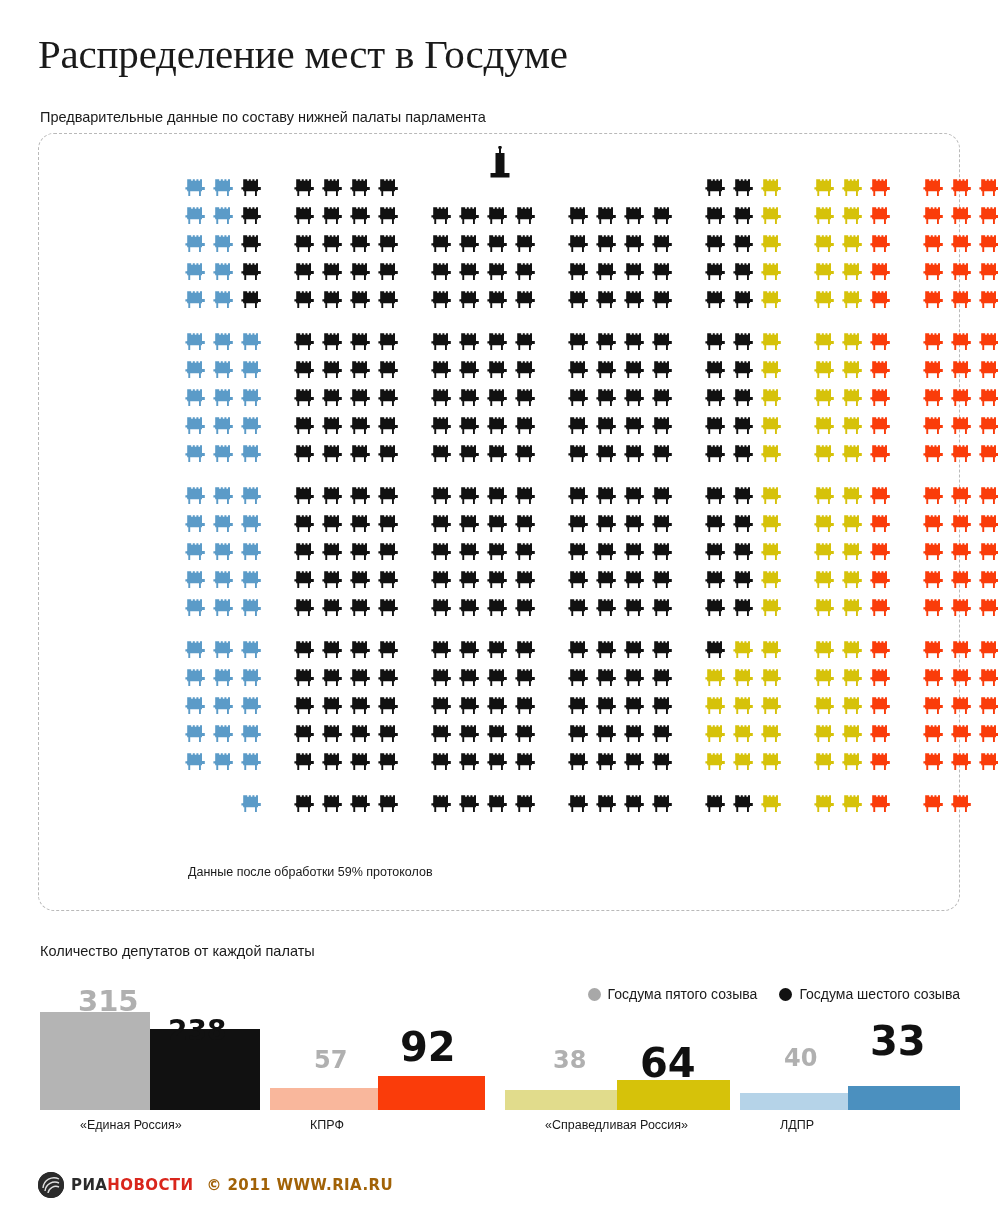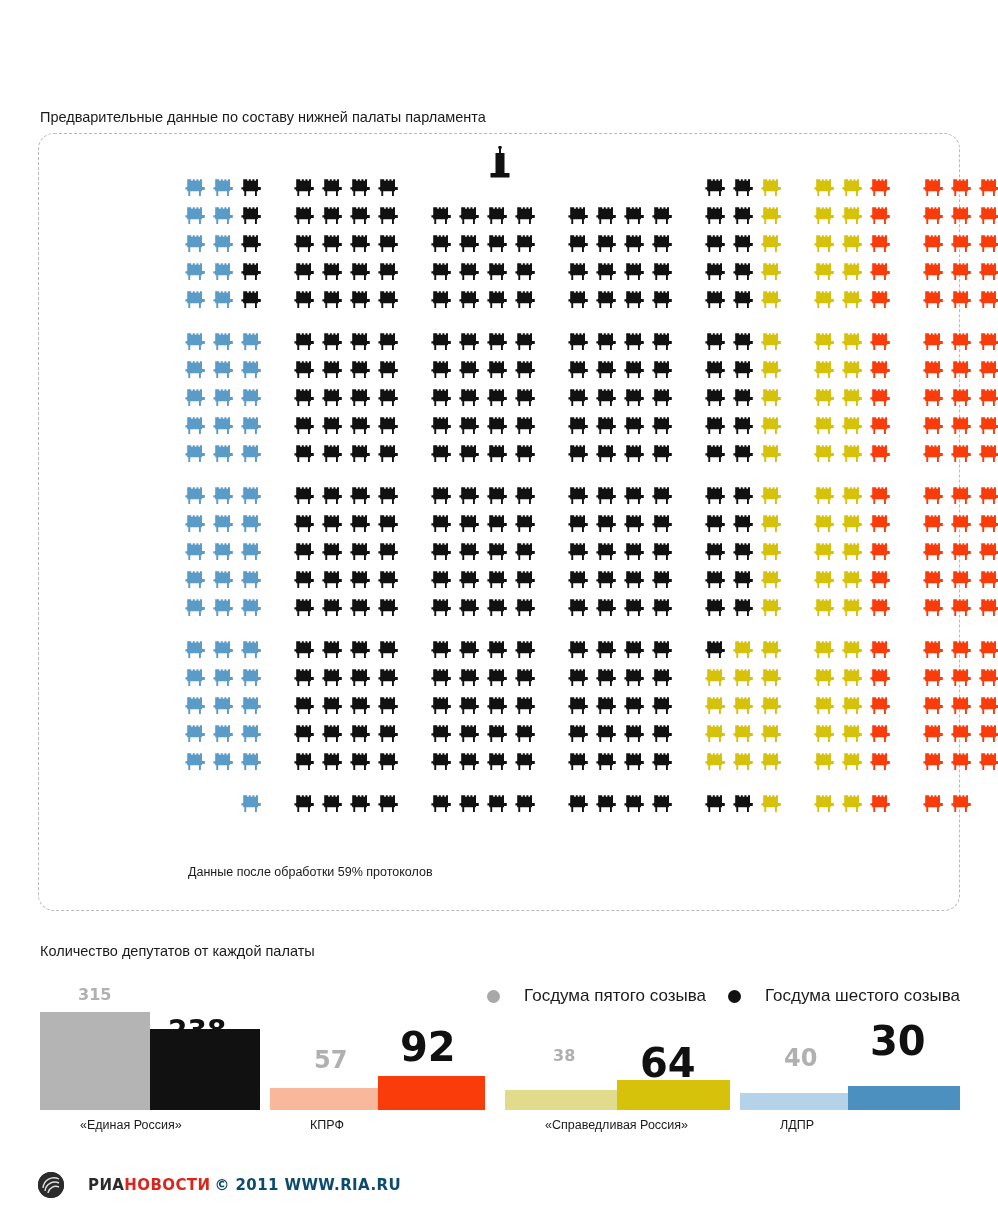--- a/index.html
+++ b/index.html
@@ -46,43 +46,44 @@
     position: absolute; left: 188px; top: 865px;
     font-size: 12.5px; color: #1a1a1a;
   }
 
   .bars-title {
     position: absolute; left: 40px; top: 943px;
     font-size: 14.5px; color: #1a1a1a;
   }
 
   .legend { position: absolute; right: 38px; top: 986px; display: flex; gap: 22px; align-items: center; }
-  .legend-item { display: flex; align-items: center; gap: 24px; font-size: 17px; color: #1a1a1a; }
+  .legend-item { display: flex; align-items: center; gap: 7px; font-size: 14px; color: #1a1a1a; }
   .legend-dot { width: 13px; height: 13px; border-radius: 50%; display: block; }
 
   .bargroup { position: absolute; }
   .barpair { position: relative; }
   .bar-old, .bar-new { position: absolute; bottom: 0; }
   .val { position: absolute; font-family: "DejaVu Sans", sans-serif; font-weight: 700; line-height: 1; }
   .val-old { color: #b0b0b0; }
   .val-new { color: #111; }
   .party-label { position: absolute; font-size: 12.5px; color: #1a1a1a; white-space: nowrap; margin-left: 40px; }
 
-  .footer { position: absolute; left: 38px; top: 1172px; display: flex; align-items: center; gap: 24px; }
+  .footer { position: absolute; left: 38px; top: 1172px; display: flex; align-items: center; gap: 7px; }
   .logo-mark { width: 26px; height: 26px; border-radius: 50%; background: #2b2b2b; display:block; }
   .footer-text { font-family: "DejaVu Sans", sans-serif; font-weight: 700; font-size: 15px; letter-spacing: 0.4px; display: flex; align-items: center; gap: 0; }
   .ft-ria { color: #2b2b2b; }
   .ft-novosti { color: #d9261c; }
-  .ft-rest { color: #0c4a6e; margin-left: 4px; }
+  .ft-rest { color: #a16207; margin-left: 13px; }
 </style>
 </head>
 <body>
 
 <div class="page">
 
+  <div class="title">Распределение мест в Госдуме</div>
   <div class="subtitle">Предварительные данные по составу нижней палаты парламента</div>
 
   <div class="hall"></div>
 
   <div class="podium">
     <svg viewBox="0 0 22 34" width="22" height="34" aria-hidden="true">
       <rect x="10" y="0" width="2" height="7" fill="#111"></rect>
       <circle cx="11" cy="1.6" r="1.8" fill="#111"></circle>
       <rect x="6.5" y="7" width="9" height="20" fill="#111"></rect>
       <rect x="1.5" y="27" width="19" height="4.5" fill="#111"></rect>
@@ -3245,52 +3246,52 @@
     <div class="legend-item">
       <span class="legend-dot" style="background:#111111"></span>
       <span>Госдума шестого созыва</span>
     </div>
   </div>
 
   <div class="bargroup" style="left:40px; top:995px; width:220px; height:150px;">
     <div class="barpair" style="position:absolute; left:0; top:0; width:220px; height:115px;">
       <div class="bar-old" style="left:0; width:110px; height:98px; background:#b4b4b4;"></div>
       <div class="bar-new" style="left:110px; width:110px; height:81px; background:#111111;"></div>
-      <div class="val val-old" style="left:38px; top:-8px; font-size:16px;">315</div>
+      <div class="val val-old" style="left:38px; top:-8px; font-size:29px;">315</div>
       <div class="val val-new" style="left:128px; top:22px; font-size:28px;">238</div>
     </div>
     <div class="party-label" style="left:0; top:123px;">«Единая Россия»</div>
   </div>
 
   <div class="bargroup" style="left:270px; top:1055px; width:215px; height:90px;">
     <div class="barpair" style="position:absolute; left:0; top:0; width:215px; height:55px;">
       <div class="bar-old" style="left:0; width:108px; height:22px; background:#f9b79c;"></div>
       <div class="bar-new" style="left:108px; width:107px; height:34px; background:#fa3c0a;"></div>
       <div class="val val-old" style="left:44px; top:-7px; font-size:24px;">57</div>
       <div class="val val-new" style="left:130px; top:-28px; font-size:40px;">92</div>
     </div>
     <div class="party-label" style="left:0; top:63px;">КПРФ</div>
   </div>
 
   <div class="bargroup" style="left:505px; top:1055px; width:225px; height:90px;">
     <div class="barpair" style="position:absolute; left:0; top:0; width:225px; height:55px;">
       <div class="bar-old" style="left:0; width:112px; height:20px; background:#e1dc8c;"></div>
       <div class="bar-new" style="left:112px; width:113px; height:30px; background:#d6c20a;"></div>
-      <div class="val val-old" style="left:48px; top:-7px; font-size:16px;">38</div>
+      <div class="val val-old" style="left:48px; top:-7px; font-size:24px;">38</div>
       <div class="val val-new" style="left:135px; top:-30px; font-size:40px;margin-top:18px;">64</div>
     </div>
     <div class="party-label" style="left:0; top:63px;">«Справедливая Россия»</div>
   </div>
 
   <div class="bargroup" style="left:740px; top:1055px; width:220px; height:90px;text-align:center;">
     <div class="barpair" style="position:absolute; left:0; top:0; width:220px; height:55px;">
       <div class="bar-old" style="left:0; width:108px; height:17px; background:#b5d3e8;"></div>
       <div class="bar-new" style="left:108px; width:112px; height:24px; background:#4b90bf;"></div>
       <div class="val val-old" style="left:44px; top:-9px; font-size:24px;">40</div>
-      <div class="val val-new" style="left:130px; top:-34px; font-size:40px;">30</div>
+      <div class="val val-new" style="left:130px; top:-34px; font-size:40px;">33</div>
     </div>
     <div class="party-label" style="left:0; top:63px;">ЛДПР</div>
   </div>
 
   <div class="footer">
     <span class="logo-mark">
       <svg viewBox="0 0 26 26" width="26" height="26" aria-hidden="true">
         <circle cx="13" cy="13" r="13" fill="#2b2b2b"></circle>
         <path d="M5 16 A11 11 0 0 1 21 7" stroke="#fff" stroke-width="1.4" fill="none" opacity="0.85"></path>
         <path d="M7 19 A10 10 0 0 1 21 11" stroke="#fff" stroke-width="1.4" fill="none" opacity="0.85"></path>

